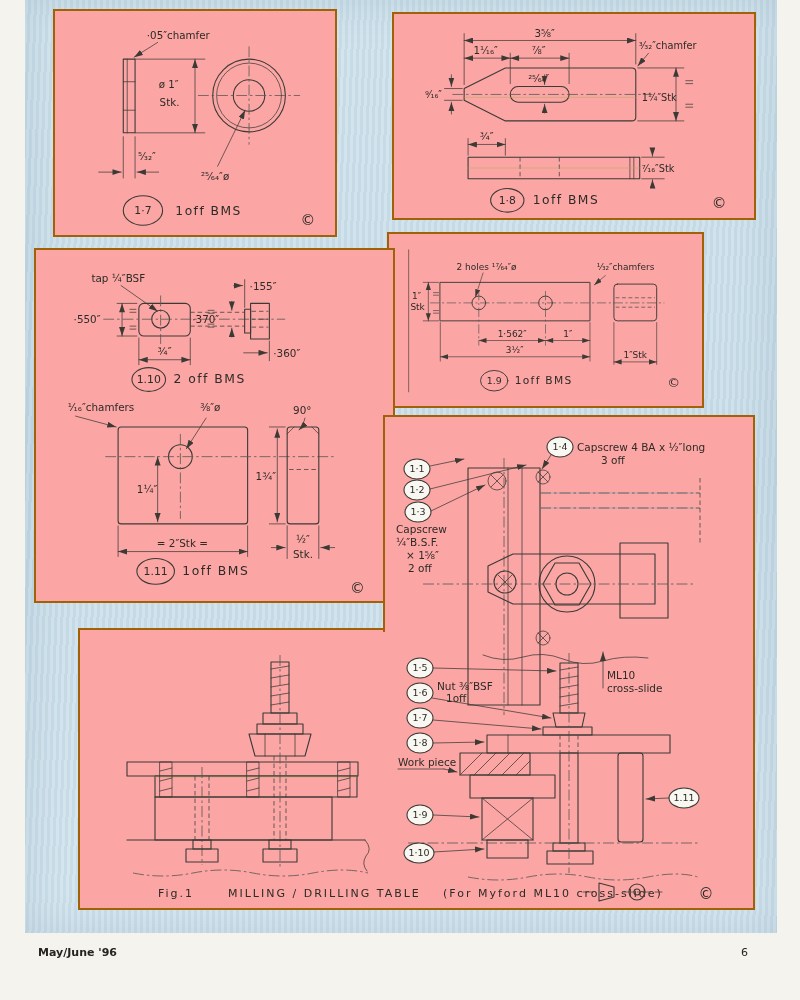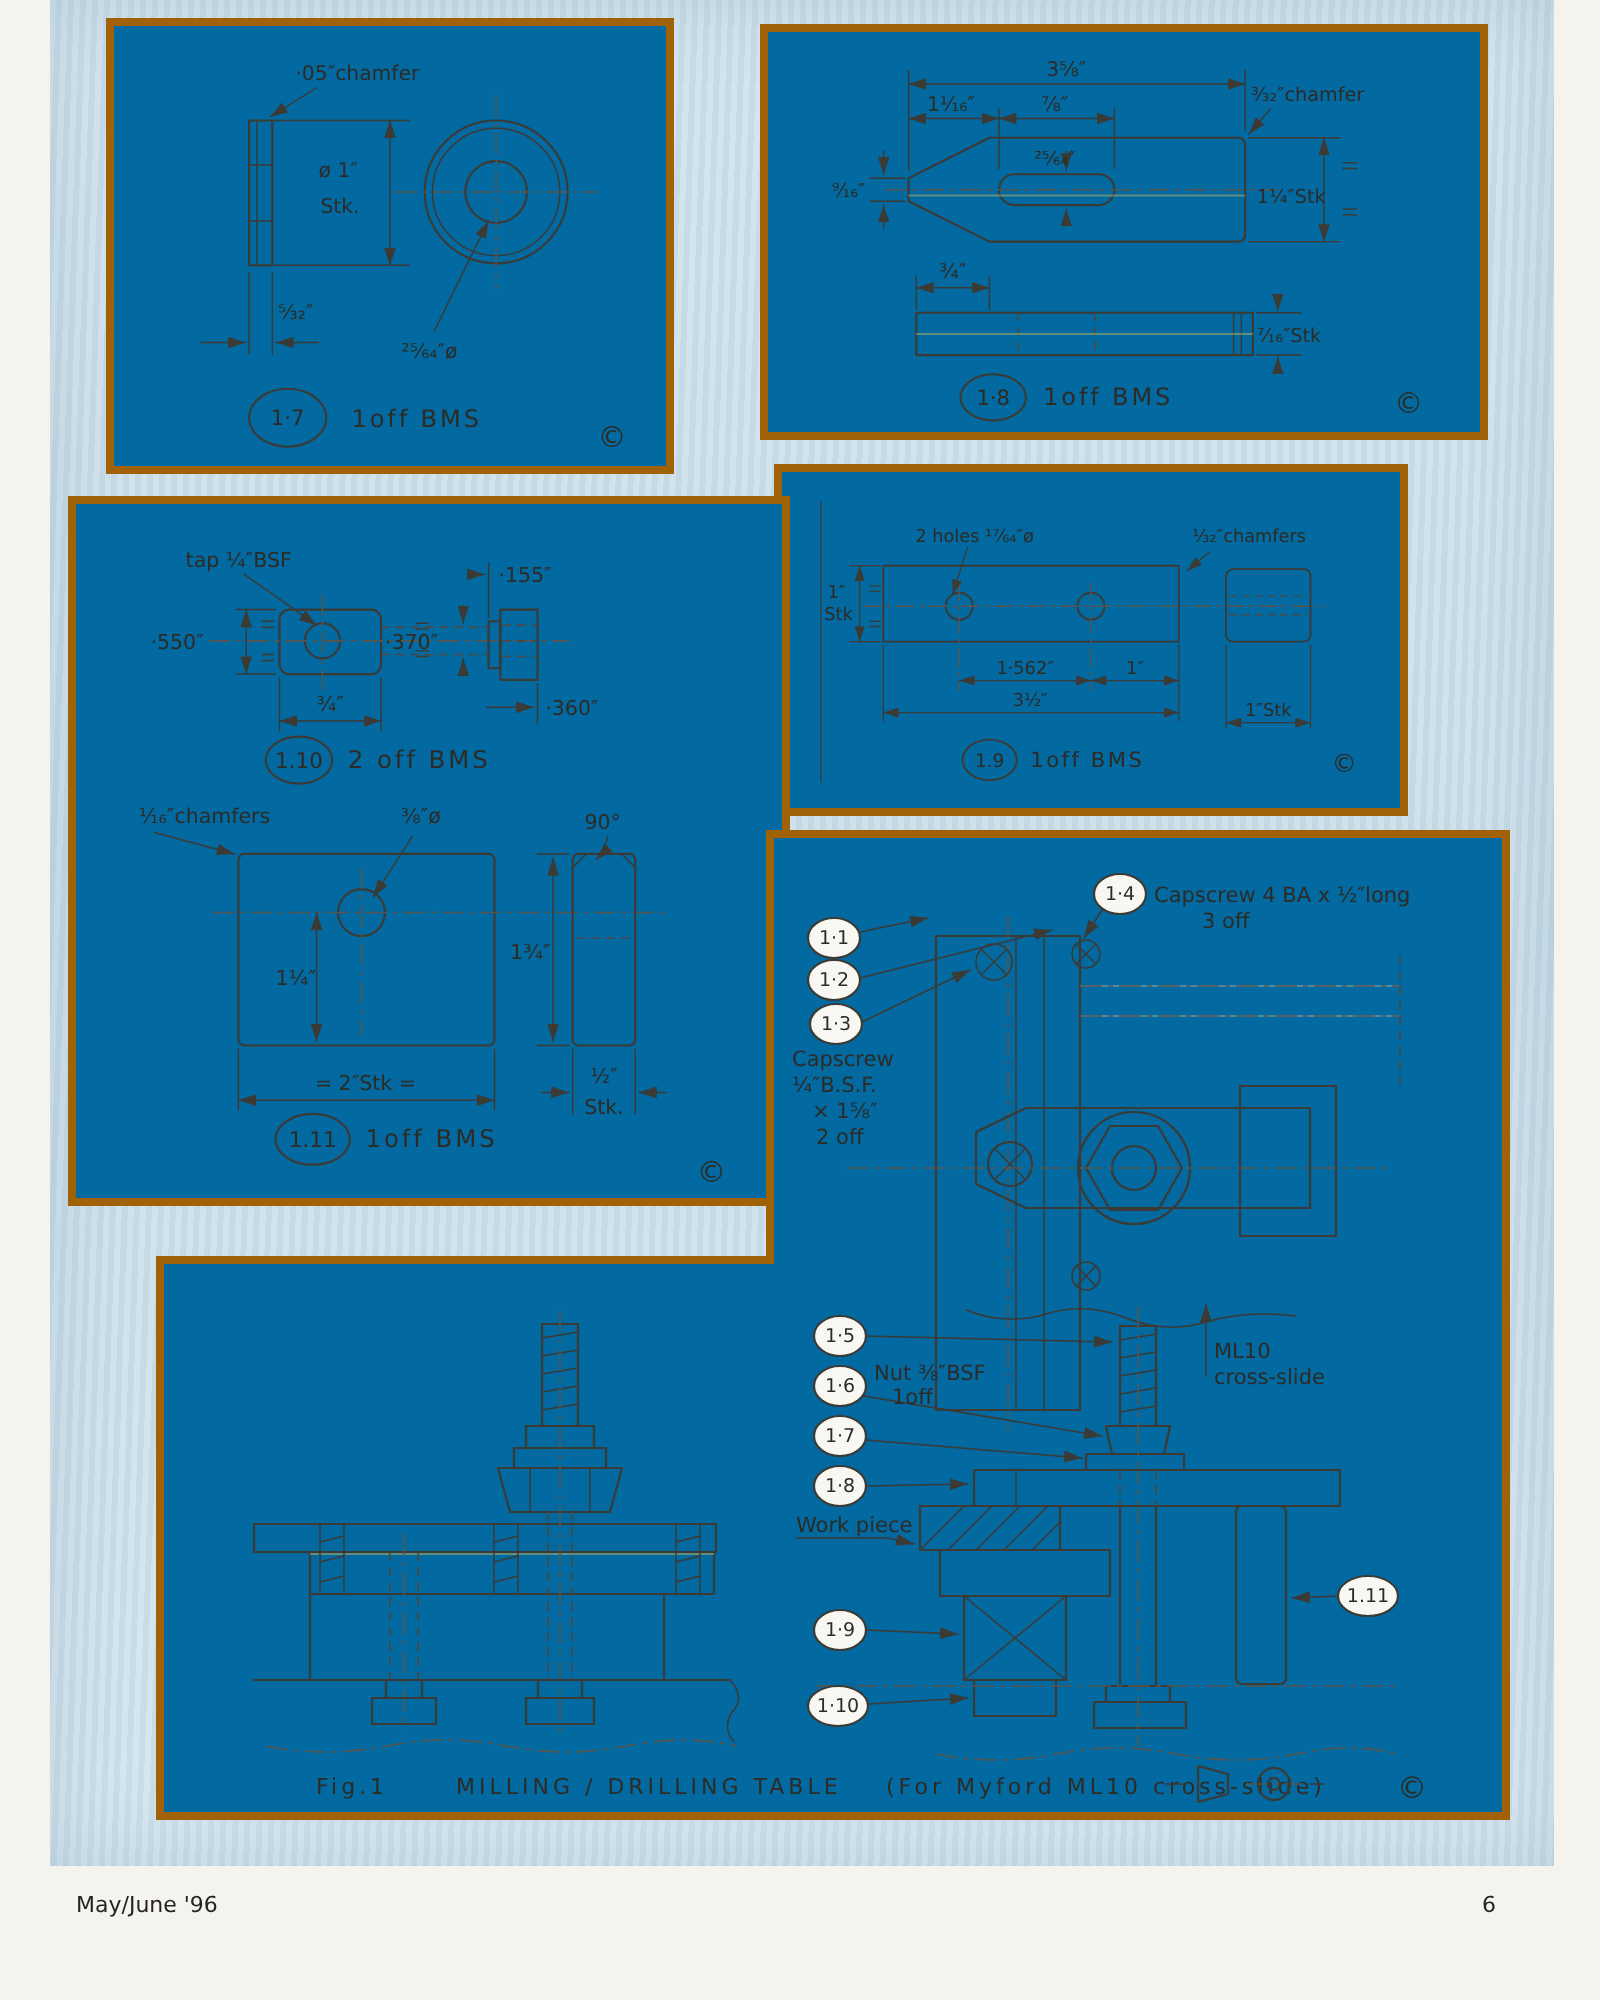--- a/index.html
+++ b/index.html
@@ -3,21 +3,21 @@
 <meta charset="utf-8">
 <style>
   *{box-sizing:border-box}
   body{margin:0;font-family:"DejaVu Sans",sans-serif;background:#f5f3ee}
   #page{position:relative;width:800px;height:1000px;background:#f5f3ee;overflow:hidden}
   #blue-bg{position:absolute;left:25px;top:0;width:752px;height:933px;
     background:
       repeating-linear-gradient(92deg, rgba(255,255,255,.10) 0 3px, rgba(96,136,158,.07) 3px 6px),
       linear-gradient(180deg,#cfe2ec 0%,#cadee9 50%,#d2e4ee 100%);
     box-shadow:inset 0 0 40px rgba(120,150,170,.25)}
-  .panel{position:absolute;background:#0369a1;border:4px solid #a16207}
+  .panel{position:absolute;background:#fca5a5;border:2px solid #a16207}
   .panel svg{display:block;width:100%;height:100%}
   #overlay{position:absolute;left:78px;top:415px;width:677px;height:495px;z-index:3;pointer-events:none}
   #panel-assembly{left:383px;top:415px;width:372px;height:217px;border-bottom:none;z-index:2}
   #panel-bottom{left:78px;top:628px;width:677px;height:282px;z-index:1}
   .ln{stroke:#3b3a34;stroke-width:1.1;fill:none;stroke-linecap:round;stroke-linejoin:round}
   .th{stroke-width:.75}
   .cl{stroke:#57564f;stroke-width:.8;stroke-dasharray:11 3 2.5 3;fill:none}
   .hd{stroke:#4a4943;stroke-width:.85;stroke-dasharray:4.5 3;fill:none}
   .olv{stroke:#b3ab60;stroke-width:1;opacity:.55}
   .teal{stroke:#7fa3ad;stroke-width:1;opacity:.6}
@@ -25,21 +25,21 @@
   .dim{font-size:10.5px}
   .dim2{font-size:10px}
   .note{font-size:10.5px}
   .lbl{font-size:12.5px;letter-spacing:1.5px}
   .id{font-size:11px;text-anchor:middle}
   .mid{text-anchor:middle}
   .cop{font-size:15px;text-anchor:middle}
   .callout{font-size:9.5px;text-anchor:middle}
   .cap{font-size:11px;letter-spacing:2px}
   .wfill{fill:#f8f7f2}
-  #footer-left{position:absolute;left:38px;top:946px;font-size:11px;font-weight:normal;color:#25241f}
+  #footer-left{position:absolute;left:38px;top:946px;font-size:11px;font-weight:bold;color:#25241f}
   #page-num{position:absolute;left:741px;top:946px;font-size:11px;color:#25241f}
 </style>
 </head>
 <body>
 
 <div id="page">
   <div id="blue-bg"></div>
 
   <div class="panel" style="left:53px;top:9px;width:284px;height:228px">
     <svg viewBox="0 0 284 228">
@@ -82,21 +82,21 @@
       <text class="dim" x="148" y="172">²⁵⁄₆₄″ø</text>
       <g>
         <ellipse class="ln" cx="89" cy="203" rx="20" ry="15"></ellipse>
         <text class="id" x="89" y="207">1·7</text>
         <text class="lbl" x="122" y="208">1off BMS</text>
       </g>
       <text class="cop" x="257" y="218">©</text>
     </svg>
   </div>
 
-  <div class="panel" style="left:380px;top:12px;width:364px;height:208px">
+  <div class="panel" style="left:392px;top:12px;width:364px;height:208px">
     <svg viewBox="0 0 364 208">
       <defs>
         <marker id="eb" markerWidth="10" markerHeight="8" refX="9" refY="3" orient="auto" markerUnits="userSpaceOnUse">
             <path d="M0,0L9,3L0,6Z" fill="#3b3a34"></path>
           </marker>
         <marker id="sb" markerWidth="11" markerHeight="8" refX="1" refY="3" orient="auto" markerUnits="userSpaceOnUse">
             <path d="M10,0L1,3L10,6Z" fill="#3b3a34"></path>
           </marker>
       </defs>
       <g>

